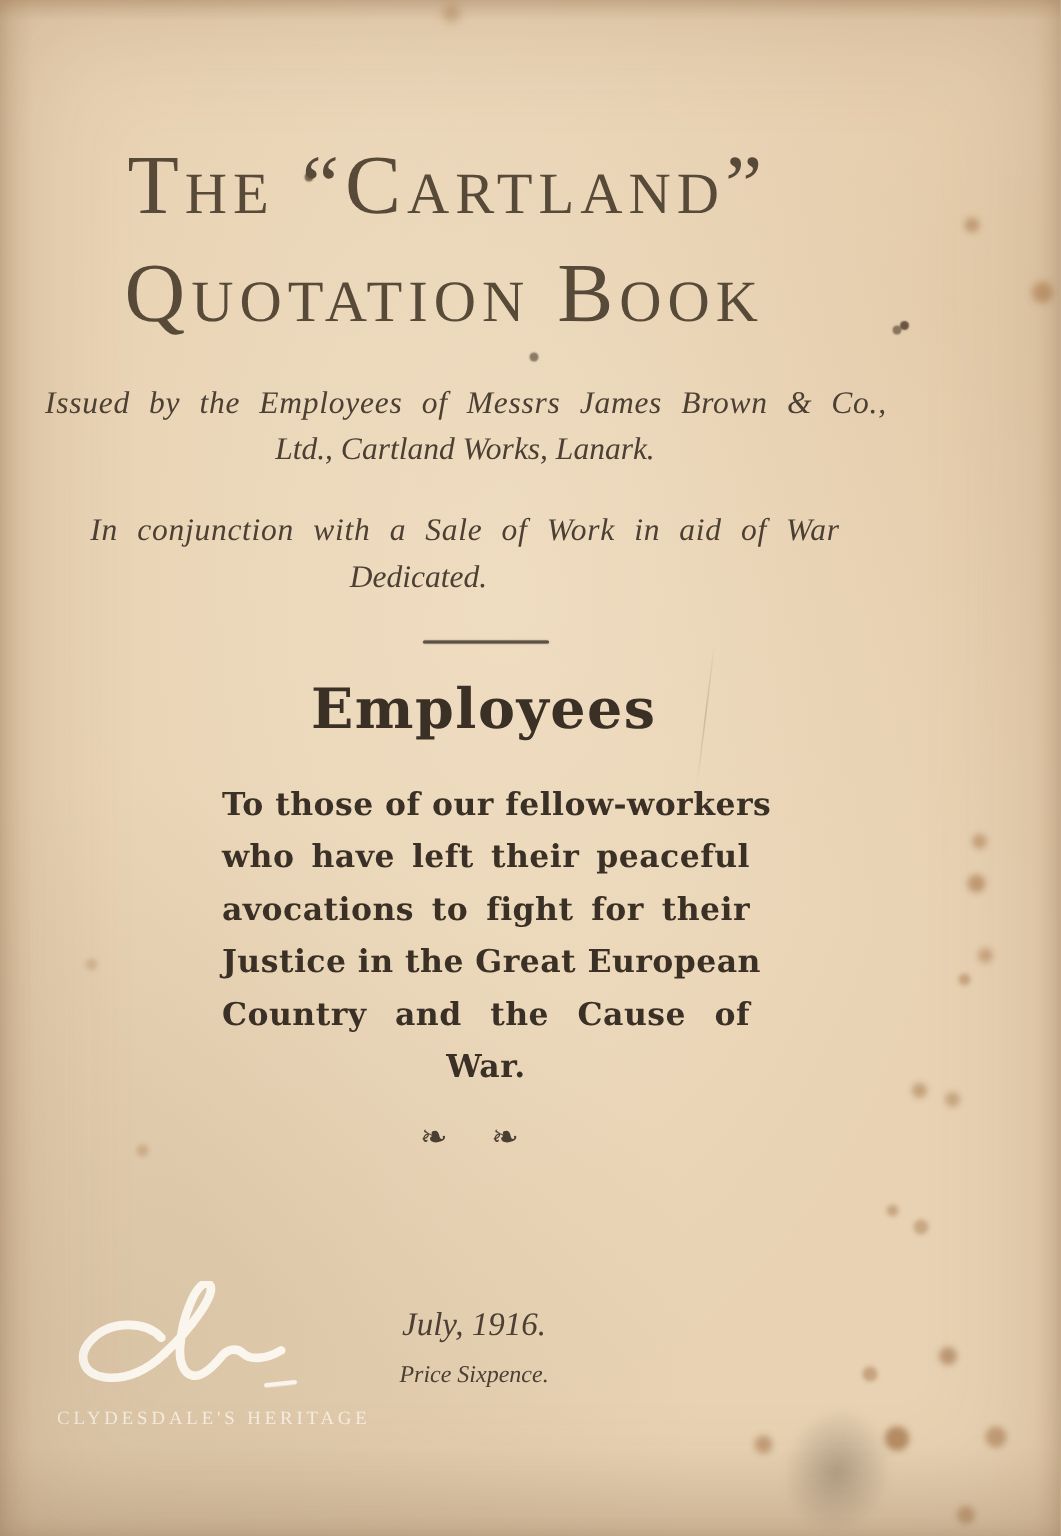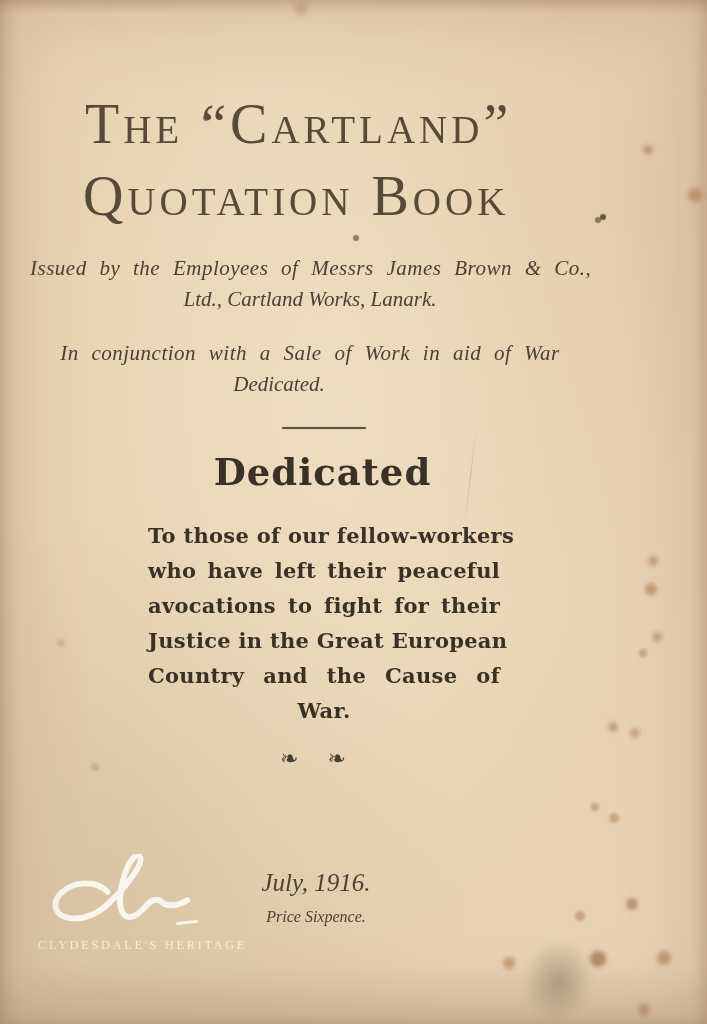--- a/index.html
+++ b/index.html
@@ -91,35 +91,35 @@
     <div class="ital">Ltd., Cartland Works, Lanark.</div>
   </div>
 
   <div class="abs" style="left:30px;top:338px;width:560px;">
     <div class="ital wide-words">In conjunction with a Sale of Work in aid of War</div>
     <div class="ital" style="margin-right:62px;">Dedicated.</div>
   </div>
 
   <div class="abs divider" style="left:282px;top:427px;width:84px;"></div>
 
-  <div class="abs gothic ded-head" style="left:30px;top:454px;width:585px;">Dedicated</div>
+  <div class="abs gothic ded-head" style="left:30px;top:454px;width:585px;">Employees</div>
 
   <div class="abs" style="left:148px;top:518px;width:352px;">
     <div class="gothic ded-line">To those of our fellow-workers</div>
     <div class="gothic ded-line">who have left their peaceful</div>
     <div class="gothic ded-line">avocations to fight for their</div>
     <div class="gothic ded-line">Justice in the Great European</div>
     <div class="gothic ded-line">Country and the Cause of</div>
     <div class="gothic ded-line last">War.</div>
   </div>
 
   <div class="abs ornament" style="left:280px;top:746px;">❧ ❧</div>
 
   <div class="abs" style="left:30px;top:866px;width:572px;">
-    <div class="ital" style="font-size:25px;line-height:34px;">July, 1916.</div>
+    <div class="ital" style="font-size:22px;line-height:34px;">July, 1916.</div>
     <div class="ital" style="font-size:16px;line-height:34px;">Price Sixpence.</div>
   </div>
 
   <div class="abs" style="left:38px;top:854px;width:190px;">
     <svg width="158" height="82" viewBox="0 0 150 78" style="display:block;opacity:.88;">
       <g fill="none" stroke="#fffdf8" stroke-width="5.5" stroke-linecap="round" stroke-linejoin="round">
         <path d="M 66 36 C 56 25, 34 25, 22 37 C 12 47, 16 59, 30 61 C 44 63, 58 56, 68 46"></path>
         <path d="M 68 46 C 84 31, 103 6, 96 2 C 89 -2, 79 23, 78 41 C 77 51, 80 59, 86 60 C 92 61, 99 54, 104 48 C 108 43, 114 42, 118 46 C 122 50, 132 50, 142 44"></path>
       </g>
     </svg>

